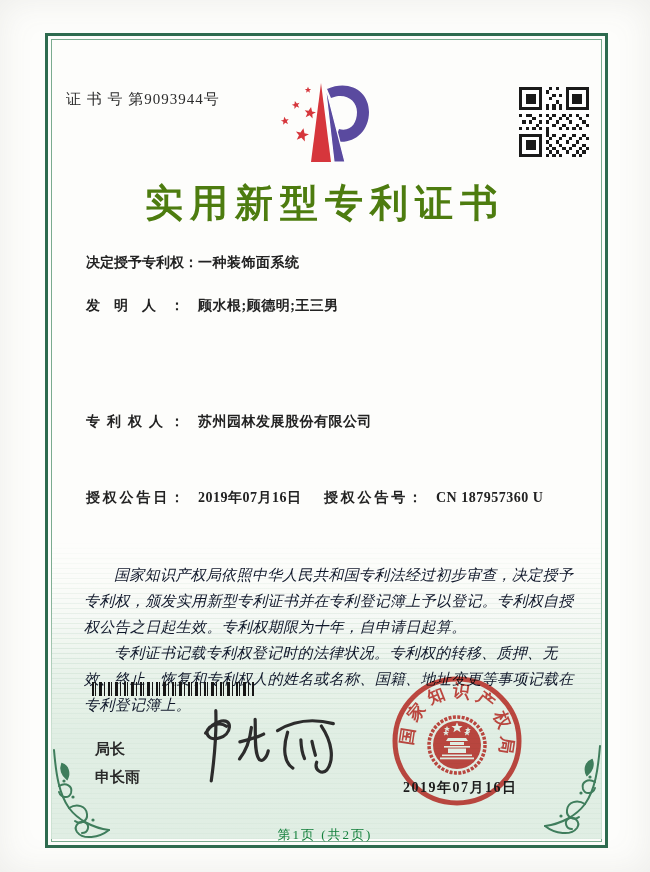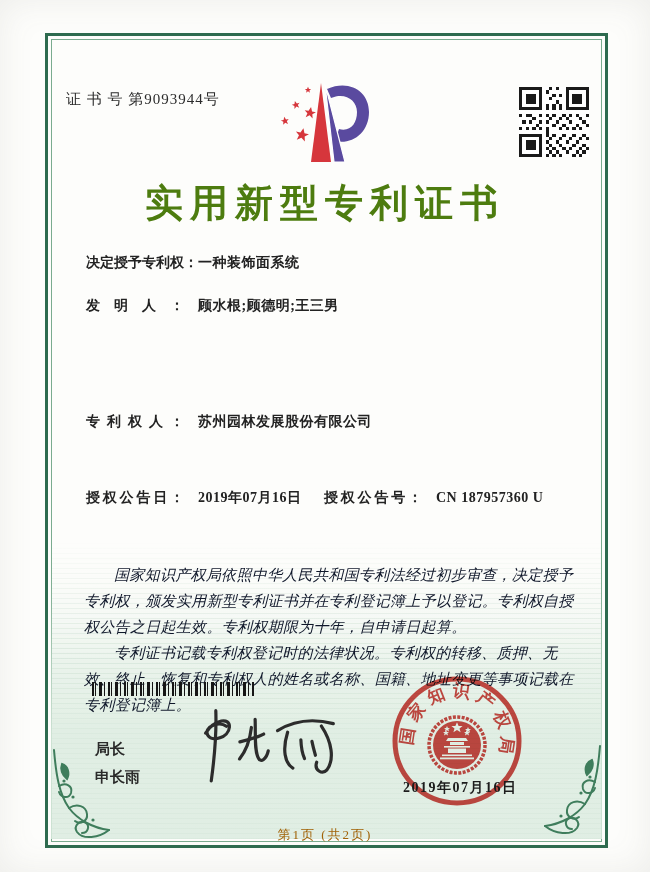--- a/index.html
+++ b/index.html
@@ -39,21 +39,21 @@
       #161616 3px,#161616 4px,transparent 4px,transparent 7px,
       #161616 7px,#161616 10px,transparent 10px,transparent 12px,
       #161616 12px,#161616 13px,transparent 13px,transparent 16px);}
   .signer-title{position:absolute;left:95px;top:740px;font-size:15px;font-weight:600;}
   .signer-name{position:absolute;left:95px;top:768px;font-size:15px;font-weight:600;}
   .signature{position:absolute;left:186px;top:704px;}
   .seal{position:absolute;left:390px;top:674px;mix-blend-mode:multiply;}
   .seal-date{position:absolute;left:403px;top:779px;font-size:14px;font-weight:600;letter-spacing:1.5px;color:#1c1c1c;white-space:nowrap;}
   .fl-bl{position:absolute;left:49px;top:748px;}
   .fl-br{position:absolute;left:517px;top:744px;transform:scaleX(-1);}
-  .footer{position:absolute;left:0;right:0;top:826px;text-align:center;font-size:13px;letter-spacing:2px;color:#a16207;}
+  .footer{position:absolute;left:0;right:0;top:826px;text-align:center;font-size:13px;letter-spacing:2px;color:#15803d;}
 </style>
 </head>
 <body>
 
 <div class="paper">
 
   <div class="frame">
     <div class="frame-inner"></div>
   </div>
   <div class="pattern"></div>

